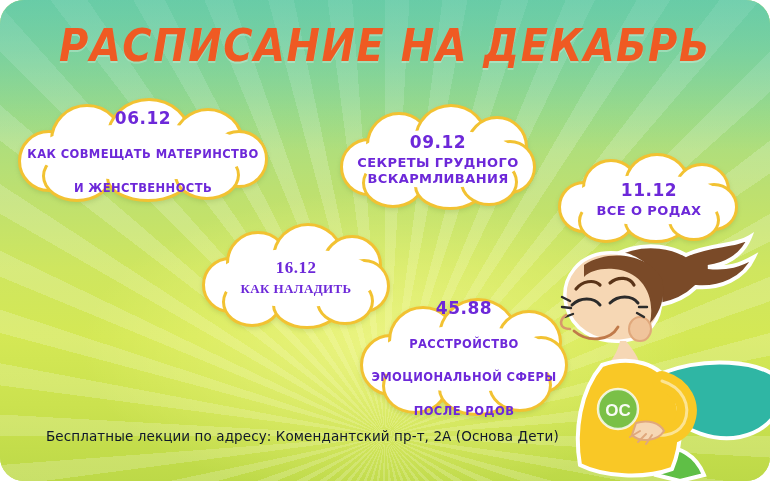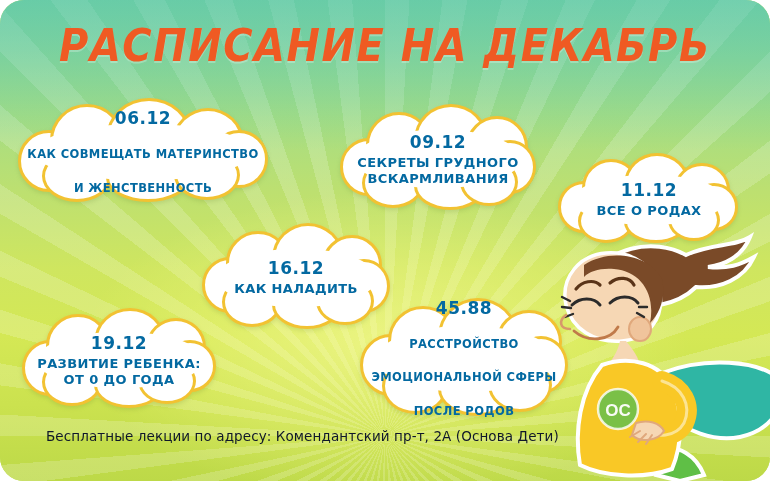--- a/index.html
+++ b/index.html
@@ -51,21 +51,21 @@
     transform:scaleY(1.12); transform-origin:center top;
     white-space:nowrap;
   }
 
   
   .cloud {
     position:absolute;
     display:flex; flex-direction:column;
     align-items:center; justify-content:center;
     text-align:center;
-    color:#0369a1;
+    color:#6d28d9;
     font-family:"DejaVu Sans", sans-serif;
     font-weight:700;
     filter:drop-shadow(0 2px 2px rgba(90,120,40,0.18));
   }
   .cloud .puffs { position:absolute; inset:0; }
   .cloud .puffs i {
     position:absolute; display:block;
     background:#ffffff; border:3px solid #f2c232; border-radius:50%;
   }
   .cloud .core {
@@ -157,56 +157,38 @@
       <i style="left:66px; top:46px;  width:64px;  height:42px;"></i>
       <i style="left:110px;top:44px;  width:52px;  height:42px;"></i>
       <span class="core" style="left:16px; top:20px; width:150px; height:50px;"></span>
     </div>
     <div class="txt">
       <span class="date">11.12</span>
       <span class="lbl">ВСЕ О РОДАХ</span>
     </div>
   </div>
 
-  <div class="cloud" style="left:200px; top:225px; width:192px; height:105px;">
+  <div class="cloud" style="left:200px; top:225px; width:192px; height:105px;font-family:Liberation Serif, serif;">
     <div class="puffs">
       <i style="left:2px;  top:32px;  width:56px;  height:56px;"></i>
       <i style="left:26px; top:6px;   width:64px;  height:64px;"></i>
       <i style="left:72px; top:-2px;  width:72px;  height:70px;"></i>
       <i style="left:122px;top:10px;  width:60px;  height:60px;"></i>
       <i style="left:138px;top:34px;  width:52px;  height:54px;"></i>
       <i style="left:22px; top:52px;  width:60px;  height:50px;"></i>
       <i style="left:72px; top:56px;  width:70px;  height:48px;"></i>
       <i style="left:116px;top:52px;  width:58px;  height:48px;"></i>
       <span class="core" style="left:18px; top:24px; width:158px; height:58px;"></span>
     </div>
     <div class="txt">
       <span class="date">16.12</span>
       <span class="lbl">КАК НАЛАДИТЬ</span>
     </div>
   </div>
 
-  <div class="cloud" style="left:20px; top:310px; width:198px; height:100px;">
-    <div class="puffs">
-      <i style="left:2px;  top:30px;  width:56px;  height:56px;"></i>
-      <i style="left:26px; top:4px;   width:64px;  height:64px;"></i>
-      <i style="left:74px; top:-2px;  width:72px;  height:68px;"></i>
-      <i style="left:126px;top:8px;   width:60px;  height:58px;"></i>
-      <i style="left:144px;top:30px;  width:52px;  height:52px;"></i>
-      <i style="left:22px; top:48px;  width:60px;  height:48px;"></i>
-      <i style="left:74px; top:52px;  width:70px;  height:46px;"></i>
-      <i style="left:118px;top:48px;  width:58px;  height:46px;"></i>
-      <span class="core" style="left:18px; top:22px; width:164px; height:56px;"></span>
-    </div>
-    <div class="txt">
-      <span class="date">19.12</span>
-      <span class="lbl">РАЗВИТИЕ РЕБЕНКА:</span>
-      <span class="lbl">ОТ 0 ДО ГОДА</span>
-    </div>
-  </div>
 
   <div class="cloud" style="left:358px; top:298px; width:212px; height:120px;">
     <div class="puffs">
       <i style="left:2px;  top:36px;  width:62px;  height:62px;"></i>
       <i style="left:30px; top:8px;   width:70px;  height:70px;"></i>
       <i style="left:80px; top:0px;   width:80px;  height:76px;"></i>
       <i style="left:138px;top:12px;  width:66px;  height:64px;"></i>
       <i style="left:156px;top:38px;  width:54px;  height:58px;"></i>
       <i style="left:24px; top:60px;  width:66px;  height:56px;"></i>
       <i style="left:80px; top:64px;  width:78px;  height:54px;"></i>

